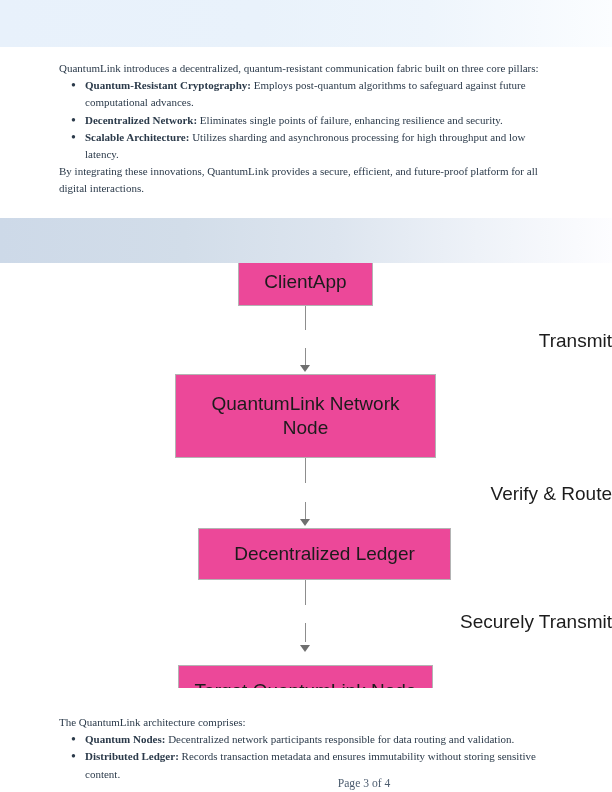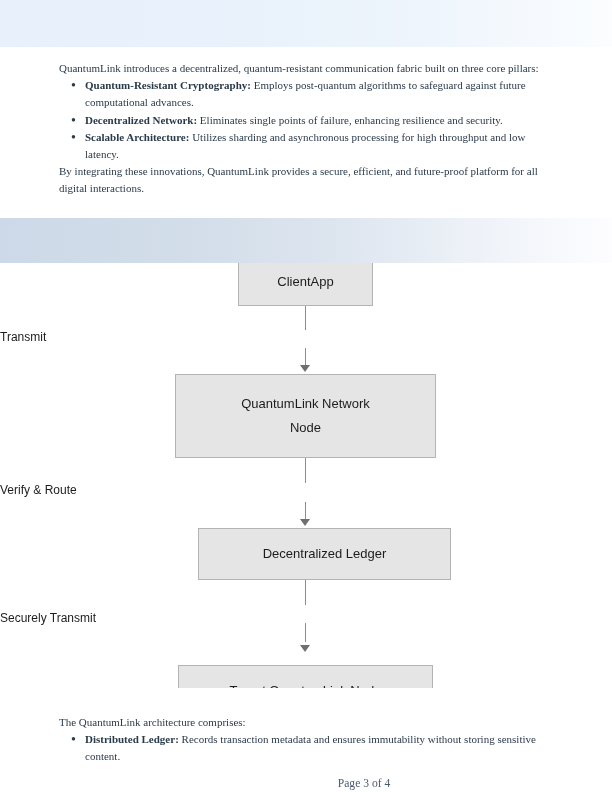--- a/index.html
+++ b/index.html
@@ -95,38 +95,38 @@
   #flowchart {
     position: absolute;
     left: 0;
     top: 250px;
     width: 612px;
     height: 440px;
     z-index: 2;
   }
   .fc-node {
     position: absolute;
-    background: #e5e5e5;
+    background: #ec4899;
     border: 1px solid #b3b3b3;
     box-sizing: border-box;
     font-family: "Liberation Sans", "DejaVu Sans", sans-serif;
-    font-size: 13px;
+    font-size: 19px;
     line-height: 24px;
     color: #1c1c1c;
     text-align: center;
     display: flex;
     align-items: center;
     justify-content: center;
   }
   .fc-label {
     position: absolute;
     font-family: "Liberation Sans", "DejaVu Sans", sans-serif;
-    font-size: 12px;
+    font-size: 19px;
     color: #1c1c1c;
-    text-align: left;
+    text-align: right;
     white-space: nowrap;
   }
   .fc-line {
     position: absolute;
     width: 1px;
     background: #8d8d8d;
     left: 305px;
   }
   .fc-arrow {
     position: absolute;
@@ -249,20 +249,23 @@
 <div class="banner" id="banner-top"></div>
 <div class="banner-title" id="title-top">The QuantumLink Solution</div>
 
 <div class="banner" id="banner-arch"></div>
 <div class="banner-title" id="title-arch">Technical Architecture</div>
 
 <div class="prose" id="prose-arch" style="z-index:4;">
   <p>The QuantumLink architecture comprises:</p>
   <ul>
     <li>
+      <span class="lead">Quantum Nodes:</span><span> Decentralized network participants responsible for data routing and validation.</span>
+    </li>
+    <li>
       <span class="lead">Distributed Ledger:</span><span> Records transaction metadata and ensures immutability without storing sensitive content.</span>
     </li>
   </ul>
 </div>
 
 <div id="footer">
   <span id="footer-inner">Page 3 of 4</span>
 </div>
 
 </body></html>

